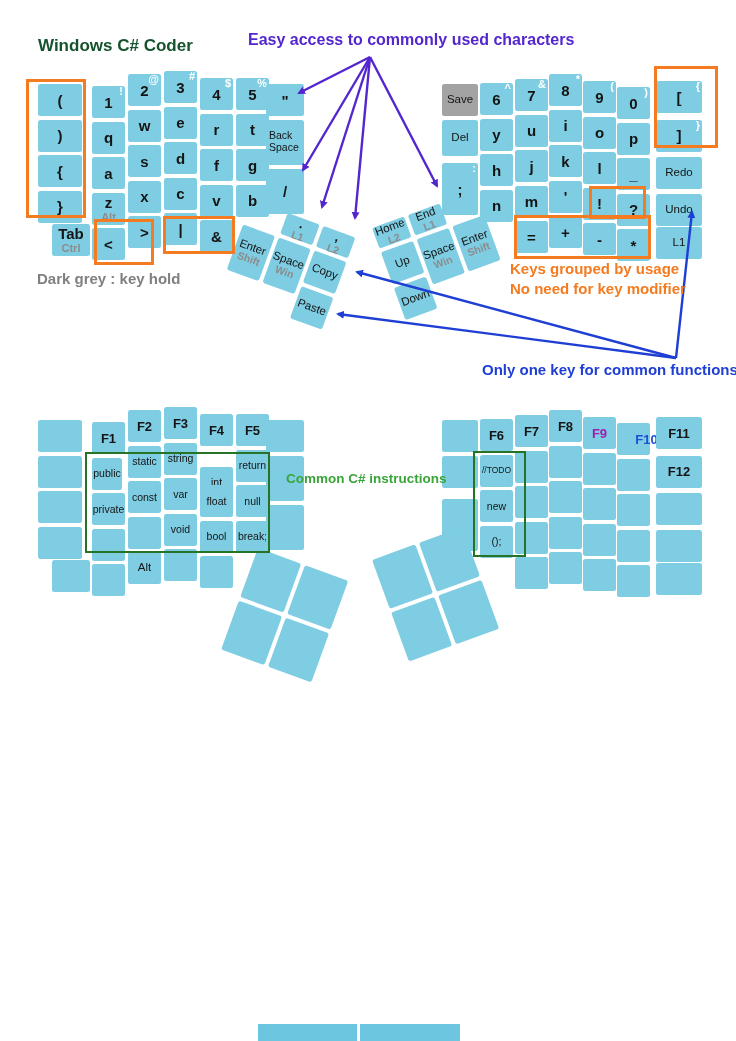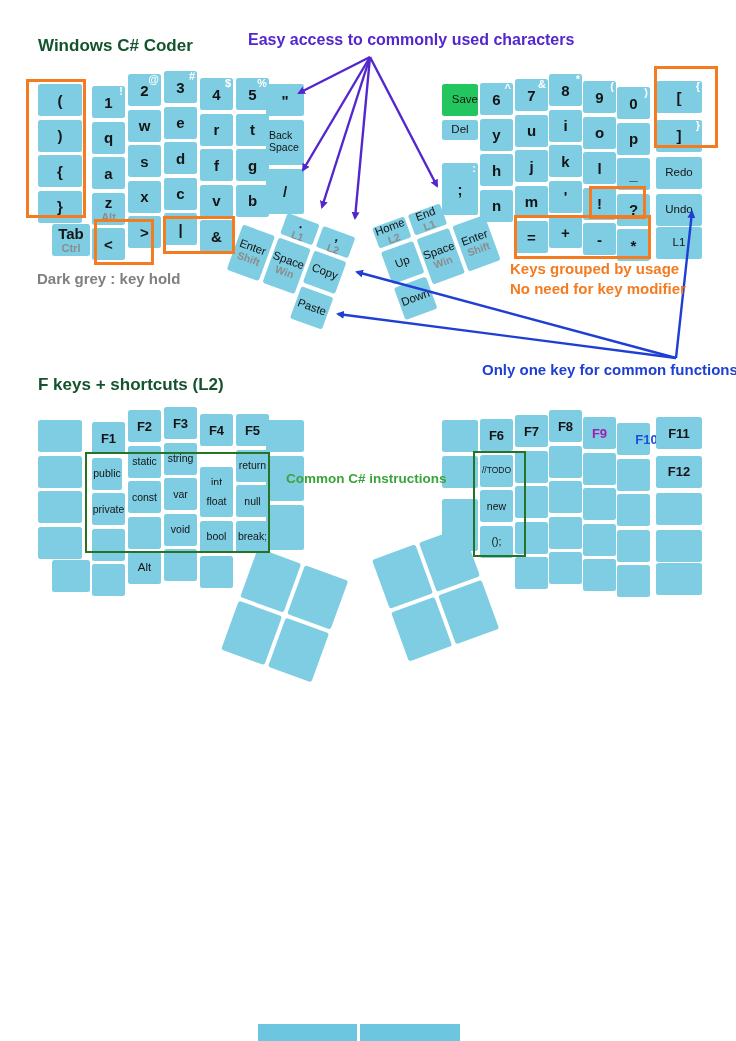--- a/index.html
+++ b/index.html
@@ -26,21 +26,20 @@
   .obox{position:absolute;z-index:3;box-sizing:border-box;background:transparent;}
   .note{position:absolute;z-index:5;white-space:nowrap;line-height:1.15;}
   #arrows{position:absolute;left:0;top:0;z-index:4;pointer-events:none;}
   .barseg{position:absolute;z-index:1;}
 </style>
 </head>
 <body>
 
 <div id="app">
   <div class="title" id="title-main">Windows C# Coder</div>
-  <div class="title" id="title-second">F keys + shortcuts (L2)</div>
   <svg id="arrows" width="736" height="1041" viewBox="0 0 736 1041">
       <defs>
         <marker id="mP" markerWidth="8" markerHeight="8" refX="6" refY="4" orient="auto" markerUnits="userSpaceOnUse">
           <path d="M0,0 L8,4 L0,8 z" fill="#5326CE"></path>
         </marker>
         <marker id="mB" markerWidth="8" markerHeight="8" refX="6" refY="4" orient="auto" markerUnits="userSpaceOnUse">
           <path d="M0,0 L8,4 L0,8 z" fill="#1F3FD4"></path>
         </marker>
       </defs>
       <line x1="370" y1="57" x2="299" y2="93" stroke="#5326CE" stroke-width="2.4" marker-end="url(#mP)"></line>
@@ -148,24 +147,24 @@
     </div>
     <div class="key" style="left: 128px; top: 216px; width: 33px; height: 32px; background: rgb(126, 205, 227);">
       <div class="lab ch" style="color: rgb(20, 20, 20);">&gt;</div>
     </div>
     <div class="key" style="left: 164px; top: 213px; width: 33px; height: 32px; background: rgb(126, 205, 227);">
       <div class="lab ch" style="color: rgb(20, 20, 20);">|</div>
     </div>
     <div class="key" style="left: 200px; top: 220px; width: 33px; height: 32px; background: rgb(126, 205, 227);">
       <div class="lab ch" style="color: rgb(20, 20, 20);">&amp;</div>
     </div>
-    <div class="key" style="left: 442px; top: 84px; width: 36px; height: 32px; background: #22c55e; align-items: flex-end;">
+    <div class="key" style="left: 442px; top: 84px; width: 36px; height: 32px; background: #a3a3a3;">
       <div class="lab md" style="color: rgb(20, 20, 20);">Save</div>
     </div>
-    <div class="key" style="left: 442px; top: 119.5px; width: 36px; height: 20px; background: rgb(126, 205, 227);">
+    <div class="key" style="left: 442px; top: 119.5px; width: 36px; height: 36px; background: rgb(126, 205, 227);">
       <div class="lab md" style="color: rgb(20, 20, 20);">Del</div>
     </div>
     <div class="key" style="left: 442px; top: 163px; width: 36px; height: 52px; background: rgb(126, 205, 227);">
       <span class="sub" style="color: rgb(255, 255, 255);">:</span>
       <div class="lab ch" style="color: rgb(20, 20, 20);">;</div>
     </div>
     <div class="key" style="left: 480px; top: 83px; width: 33px; height: 32px; background: rgb(126, 205, 227);">
       <span class="sub" style="color: rgb(255, 255, 255);">^</span>
       <div class="lab ch" style="color: rgb(20, 20, 20);">6</div>
     </div>

